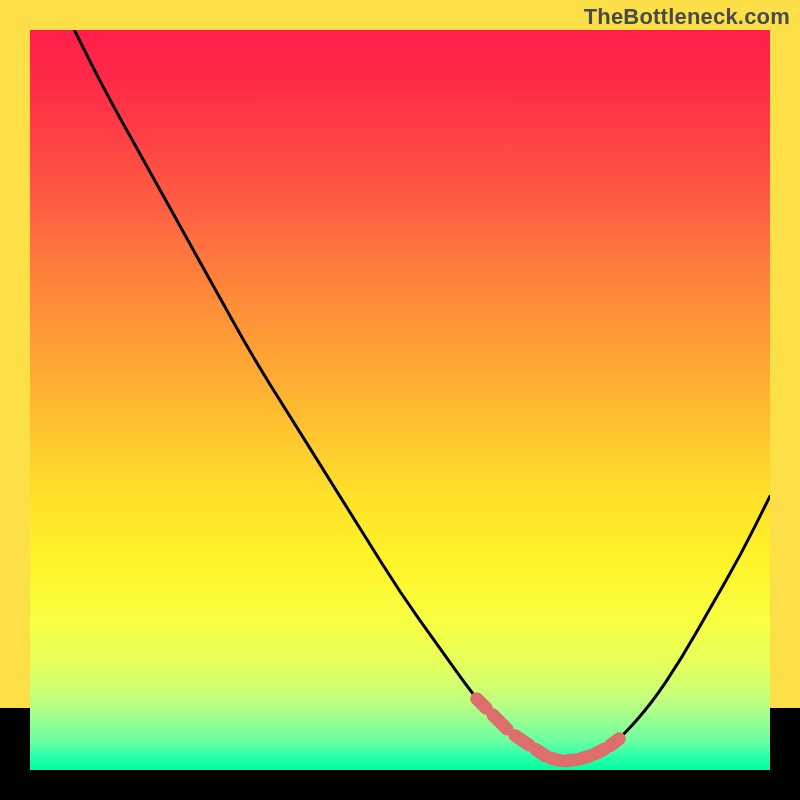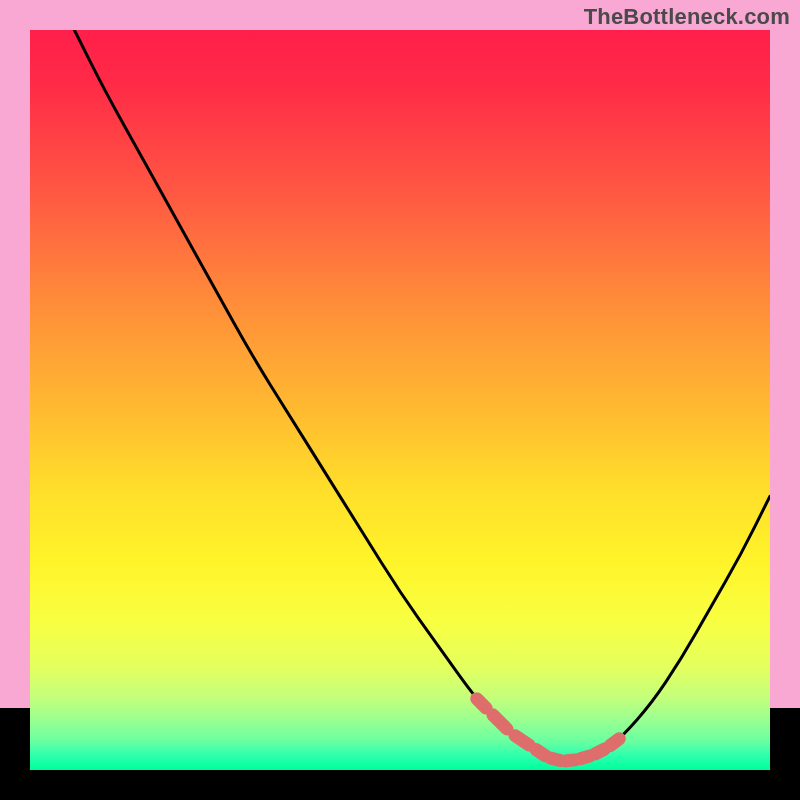--- a/index.html
+++ b/index.html
@@ -8,21 +8,21 @@
     width: 800px;
     height: 800px;
     background: #000;
     overflow: hidden;
     font-family: Arial, Helvetica, sans-serif;
   }
   .outer {
     position: relative;
     width: 800px;
     height: 708px;
-    background: #f9a8d4;
+    background: #fde047;
   }
   .watermark {
     position: absolute;
     top: 4px;
     right: 10px;
     color: #4a4a4a;
     font-size: 22px;
     font-weight: 600;
     letter-spacing: 0.2px;
     z-index: 11;

